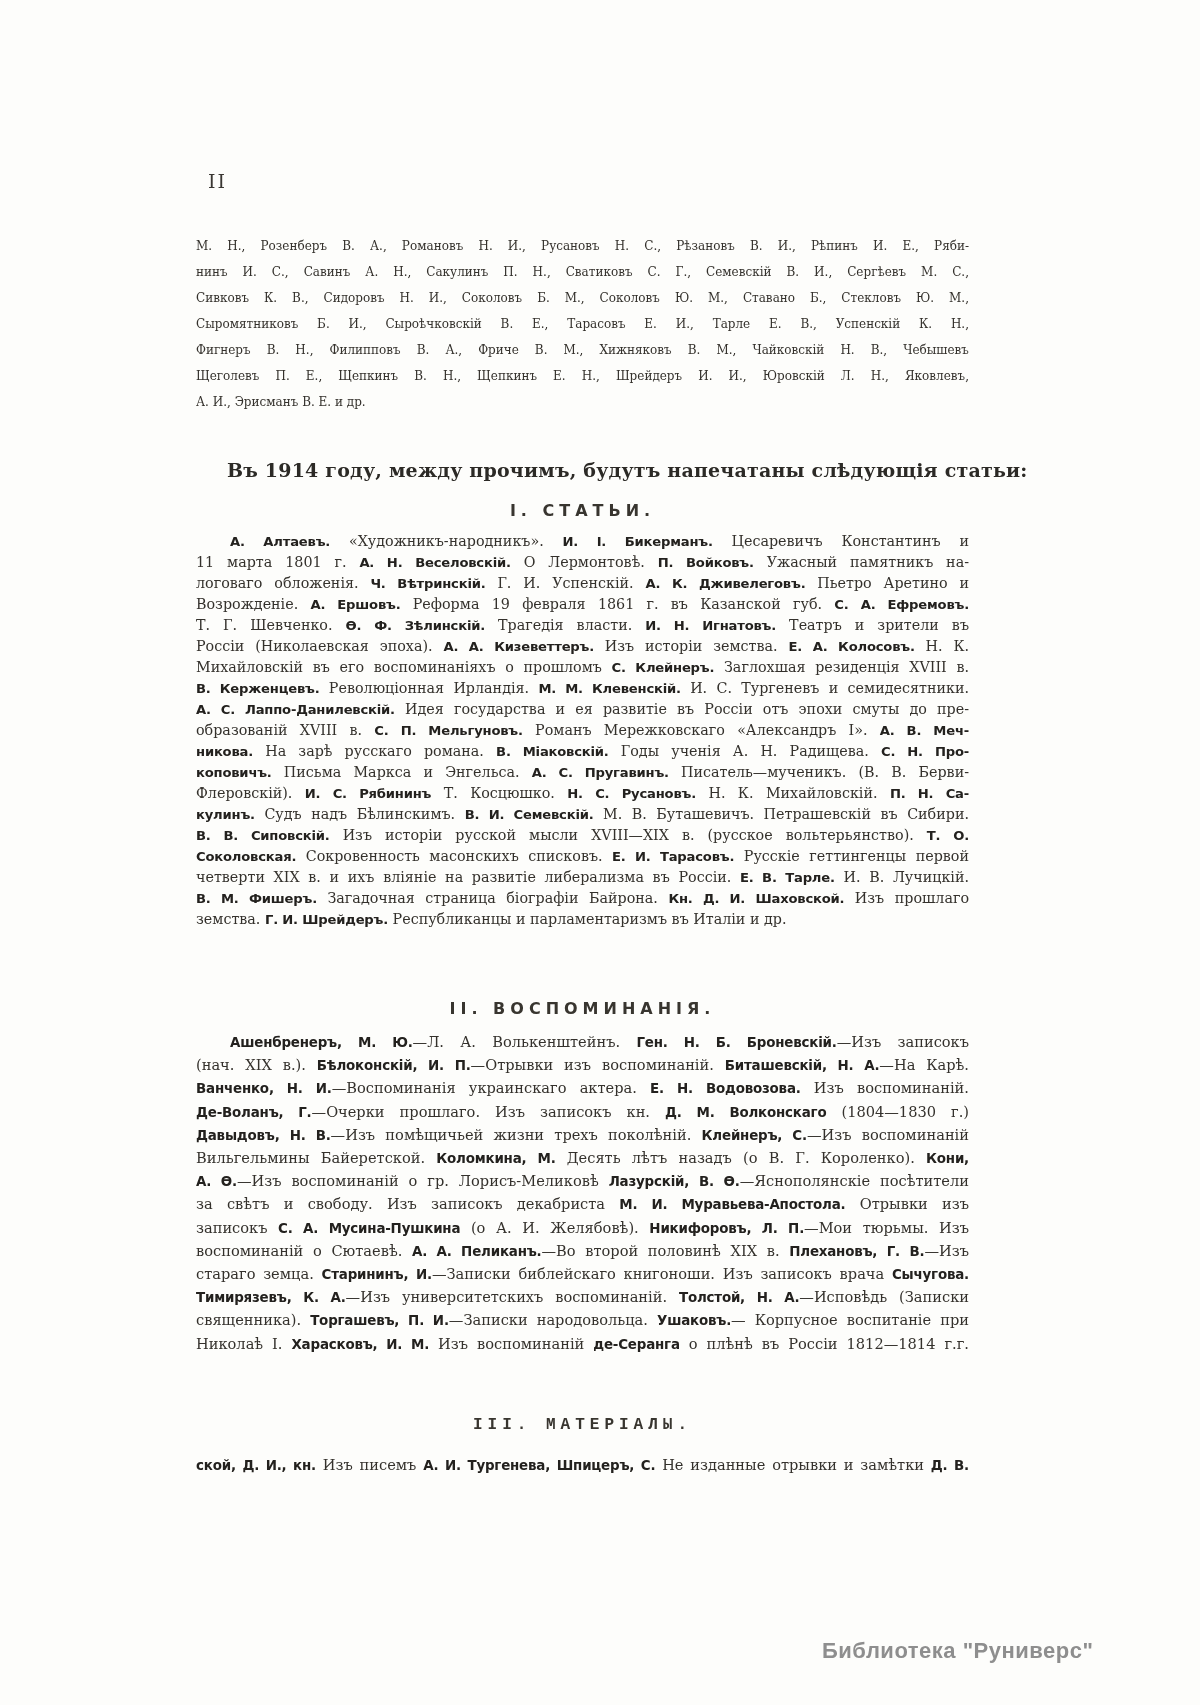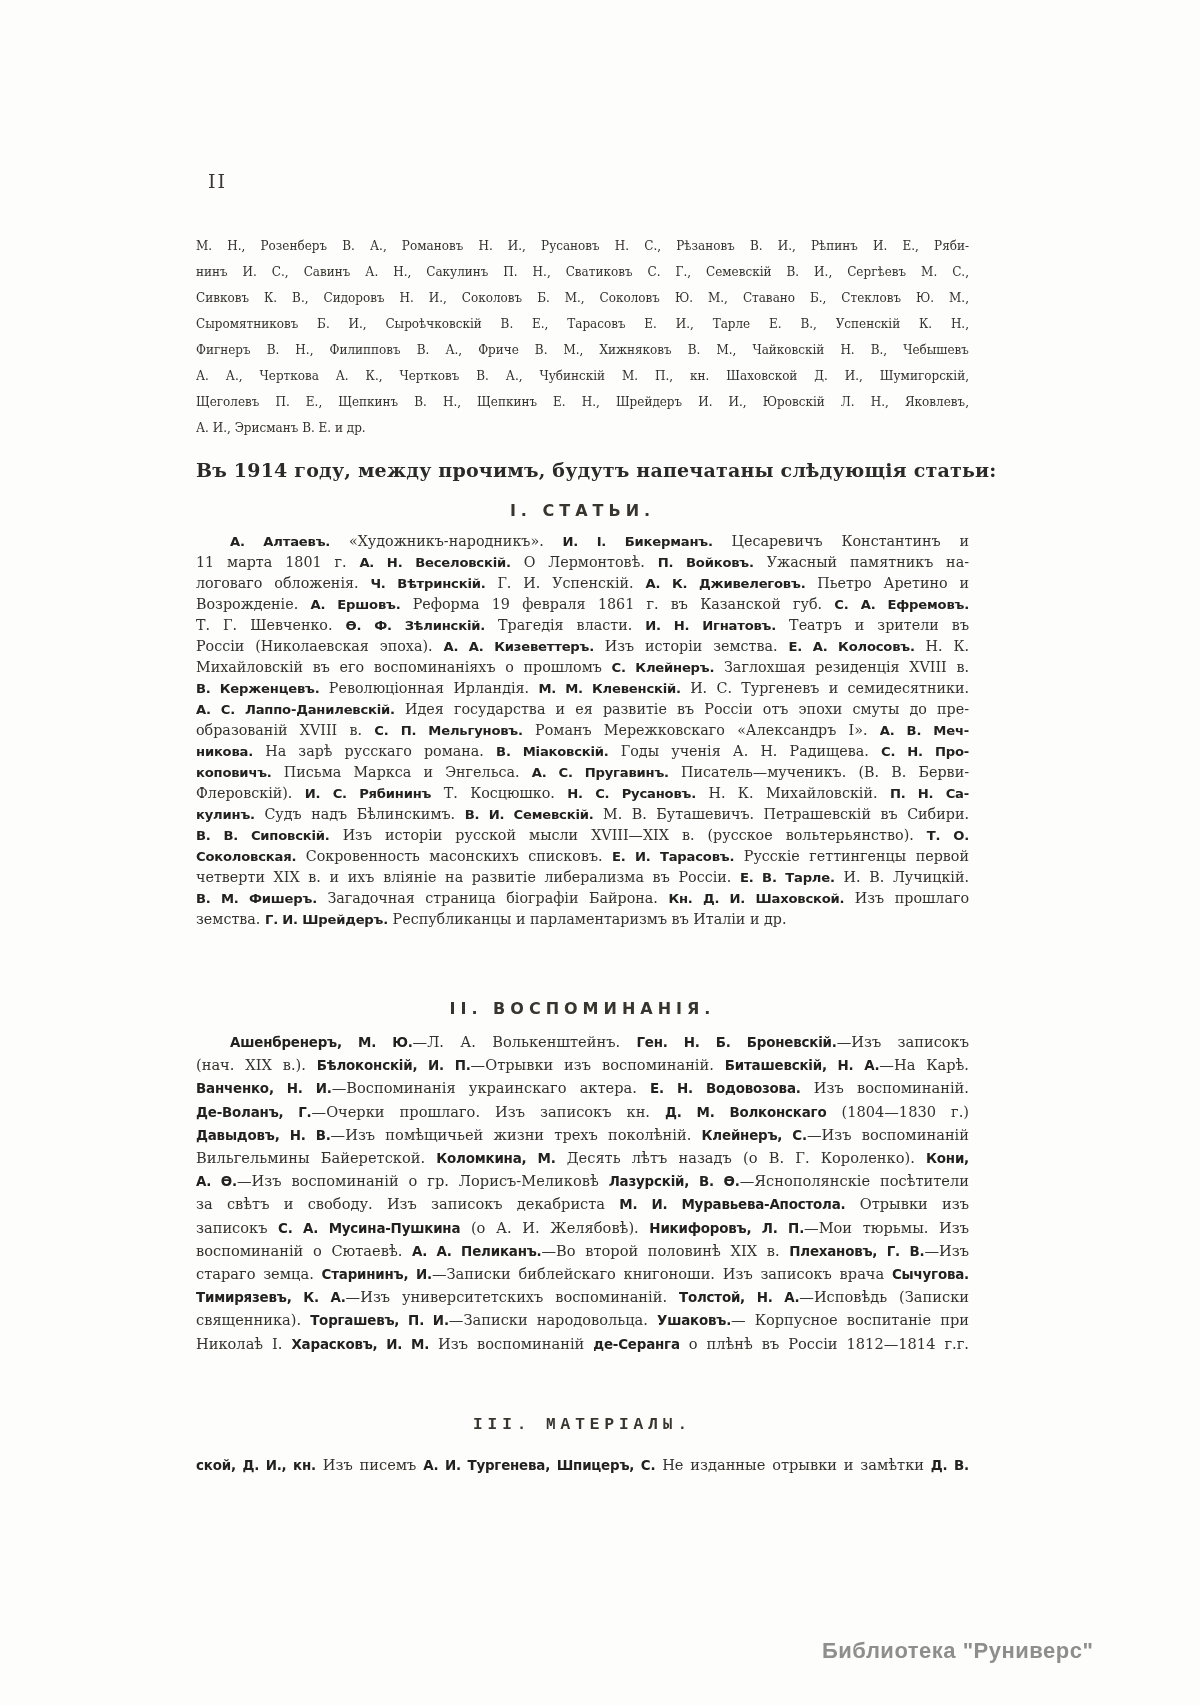--- a/index.html
+++ b/index.html
@@ -17,21 +17,21 @@
     font-size:19px; letter-spacing:2px; color:#3a3733;
   }
   .col { position:absolute; left:186px; width:773px; }
   .tline { text-align:justify; text-align-last:justify; }
   .tline.end { text-align-last:left; }
   .tline.ind { text-indent:34px; }
   .names { top:233px; font-size:12px; line-height:26px; }
   .announce {
     top:459px; font-size:19px; font-weight:bold;
     text-align:justify; text-align-last:justify;
-    color:#2c2a26; white-space:nowrap; letter-spacing:0.2px;
+    color:#2c2a26; white-space:nowrap; letter-spacing:0.2px;margin-left:31px;
   }
   .sechead {
     position:absolute; left:186px; width:773px;
     text-align:center;
     font-family:"DejaVu Sans", sans-serif;
     font-weight:bold; letter-spacing:5px;
     font-size:16px; color:#38352f;
   }
   #sec1head { top:501px; }
   #sec1body { top:531px; font-size:14.3px; line-height:20px; }
@@ -57,21 +57,20 @@
 <div class="page">
 
   <div class="pageno">II</div>
 
   <div class="col names">
       <div class="tline"><span>М. Н., Розенберъ В. А., Романовъ Н. И., Русановъ Н. С., Рѣзановъ В. И., Рѣпинъ И. Е., Ряби-</span></div>
       <div class="tline"><span>нинъ И. С., Савинъ А. Н., Сакулинъ П. Н., Сватиковъ С. Г., Семевскій В. И., Сергѣевъ М. С.,</span></div>
       <div class="tline"><span>Сивковъ К. В., Сидоровъ Н. И., Соколовъ Б. М., Соколовъ Ю. М., Ставано Б., Стекловъ Ю. М.,</span></div>
       <div class="tline"><span>Сыромятниковъ Б. И., Сыроѣчковскій В. Е., Тарасовъ Е. И., Тарле Е. В., Успенскій К. Н.,</span></div>
       <div class="tline"><span>Фигнеръ В. Н., Филипповъ В. А., Фриче В. М., Хижняковъ В. М., Чайковскій Н. В., Чебышевъ</span></div>
-      <div class="tline"><span>А. А., Черткова А. К., Чертковъ В. А., Чубинскій М. П., кн. Шаховской Д. И., Шумигорскій,</span></div>
       <div class="tline"><span>Щеголевъ П. Е., Щепкинъ В. Н., Щепкинъ Е. Н., Шрейдеръ И. И., Юровскій Л. Н., Яковлевъ,</span></div>
       <div class="tline end"><span>А. И., Эрисманъ В. Е. и др.</span></div>
     </div>
 
   <div class="col announce"><span>Въ 1914 году, между прочимъ, будутъ напечатаны слѣдующія статьи:</span></div>
 
   <div class="sechead" id="sec1head">I. СТАТЬИ.</div>
   <div class="col" id="sec1body">
       <div class="tline ind"><span class="bname">А. Алтаевъ.</span><span> «Художникъ-народникъ». </span><span class="bname">И. І. Бикерманъ.</span><span> Цесаревичъ Константинъ и</span></div>
       <div class="tline"><span>11 марта 1801 г. </span><span class="bname">А. Н. Веселовскій.</span><span> О Лермонтовѣ. </span><span class="bname">П. Войковъ.</span><span> Ужасный памятникъ на-</span></div>

